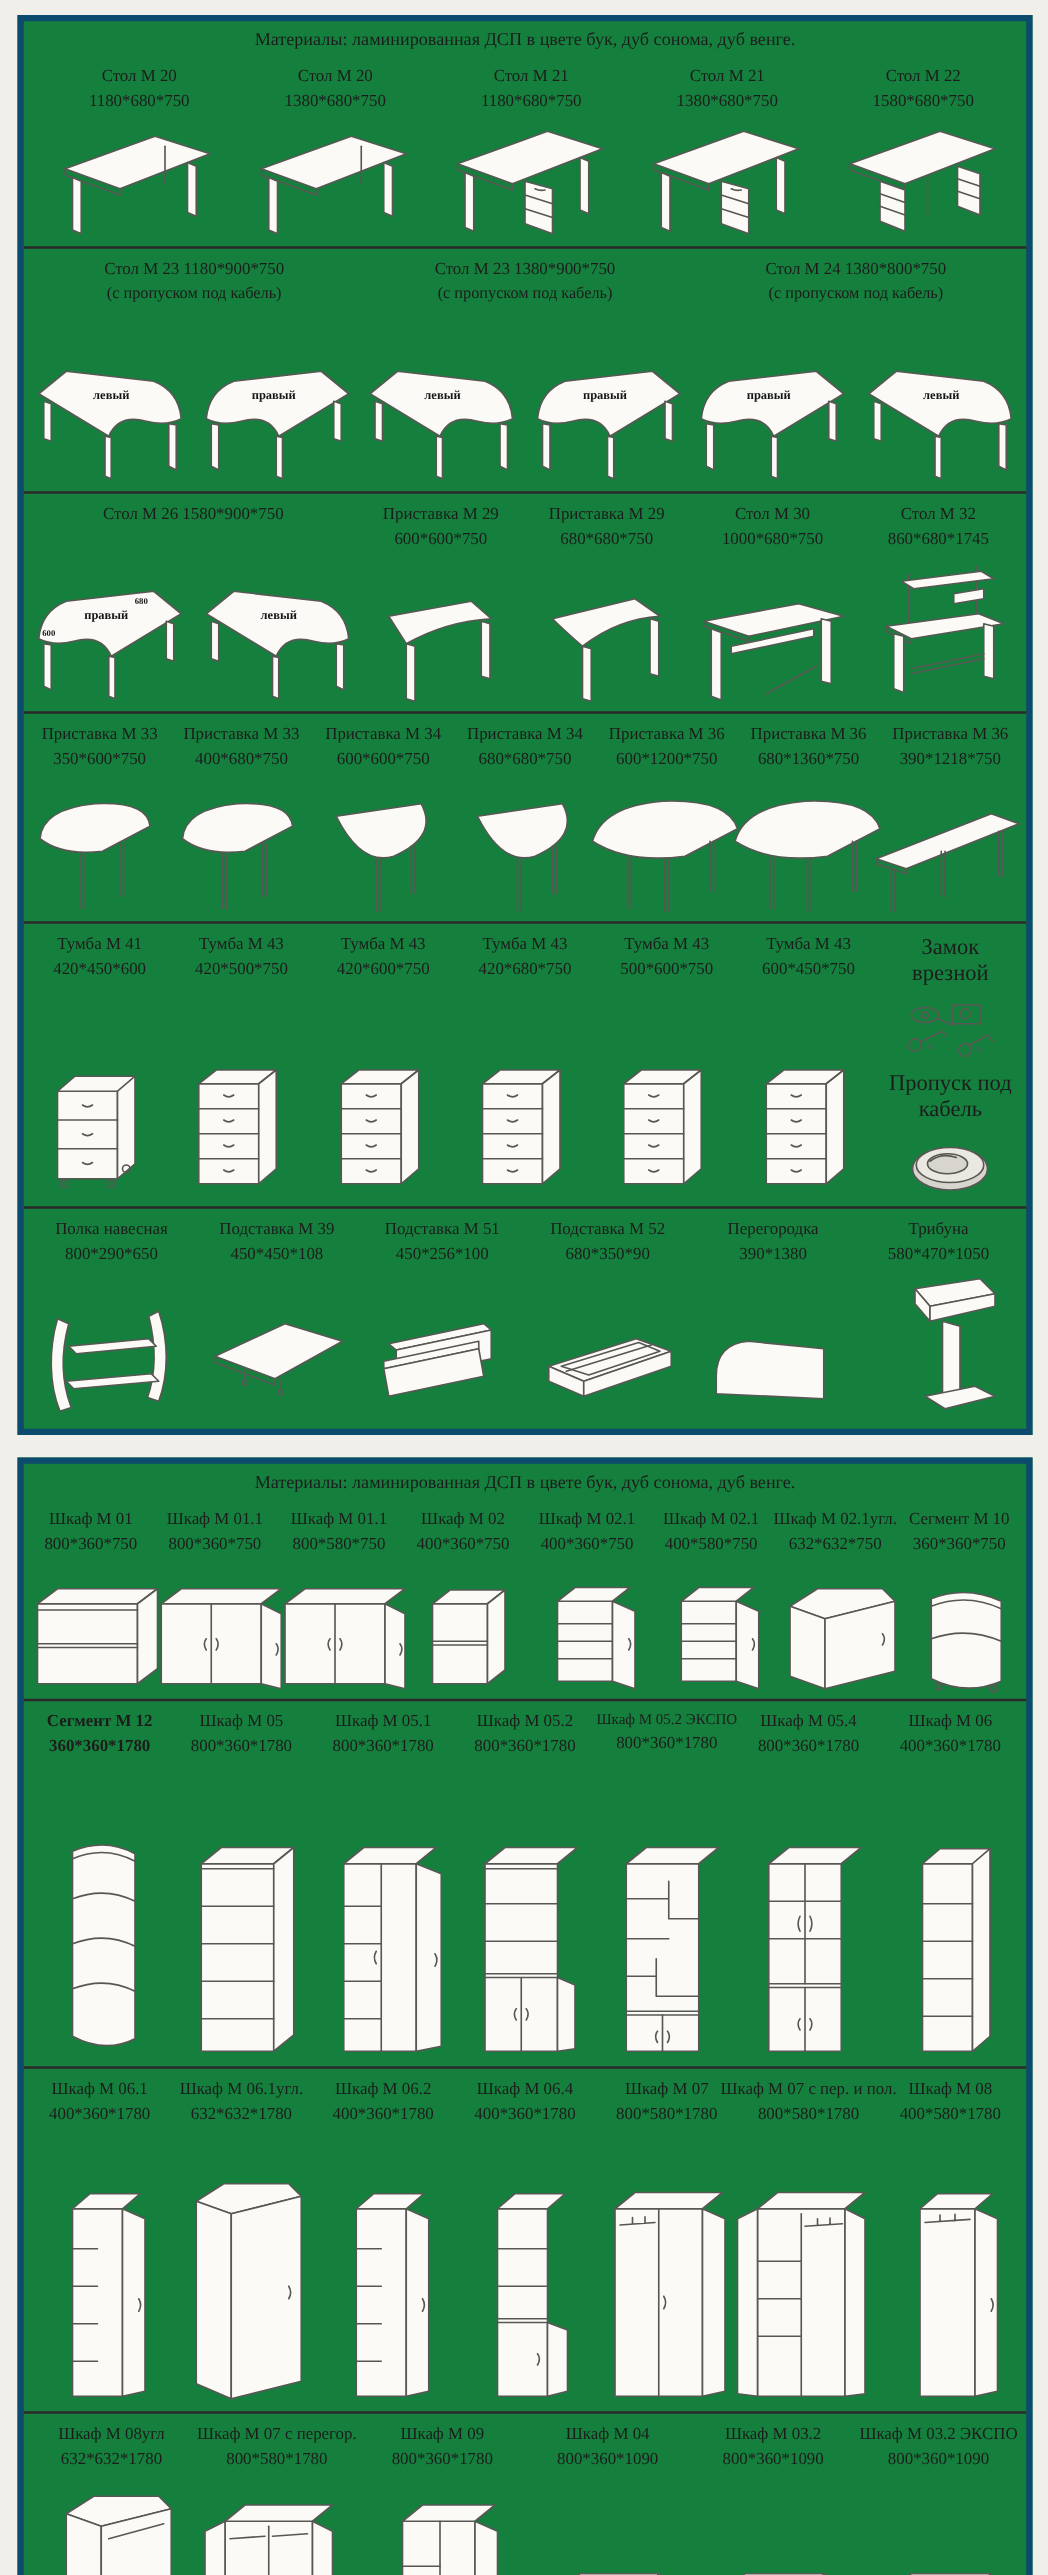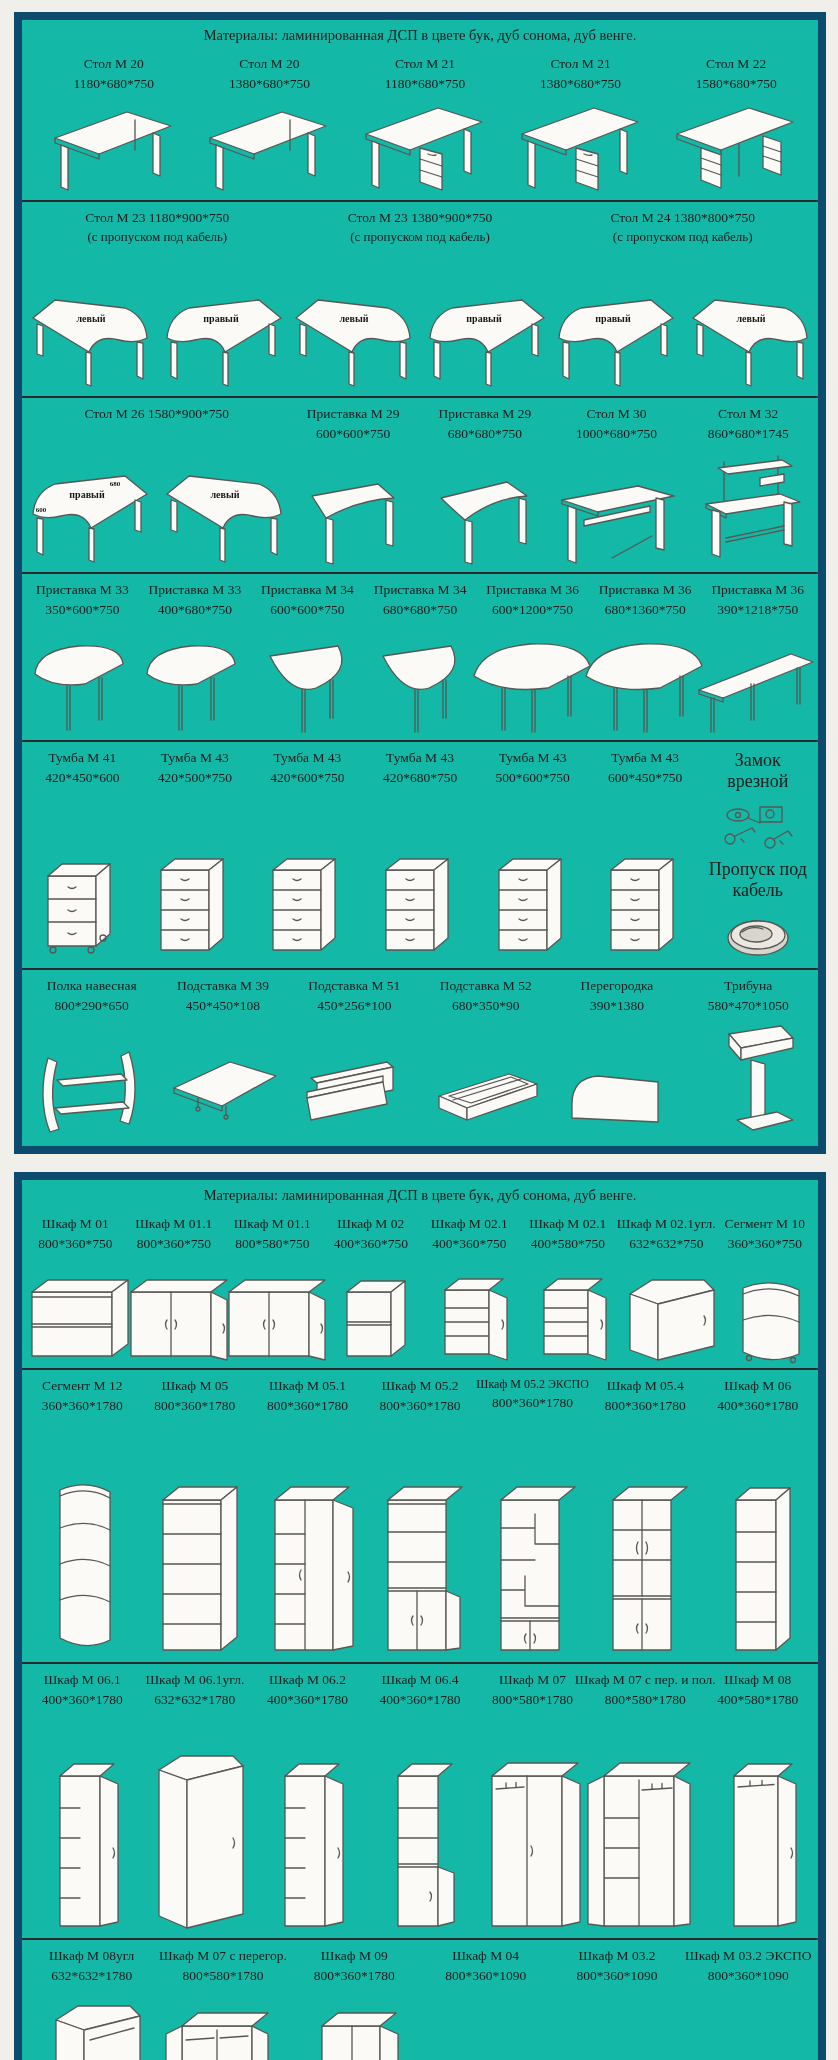--- a/index.html
+++ b/index.html
@@ -1,18 +1,18 @@
 <!DOCTYPE html>
 <html><head>
 <meta charset="utf-8">
 <style>
   html,body{margin:0;padding:0;background:#f1efe9;}
   body{width:838px;font-family:"Liberation Serif","DejaVu Serif",serif;color:#1c1c1c;}
   .page{width:838px;box-sizing:border-box;padding:12px 12px 26px 14px;}
-  .sheet{background:#14b8a6;border:8px solid #0c4a6e;box-sizing:border-box;margin-bottom:18px;}
+  .sheet{background:#15803d;border:5px solid #0c4a6e;box-sizing:border-box;margin-bottom:18px;}
   .sheet-header{text-align:center;font-size:14.5px;padding:7px 4px 4px 4px;}
   .row{display:flex;align-items:stretch;padding:4px 4px 2px 4px;box-sizing:border-box;}
   .row + .row{border-top:2px solid #2a2a2a;}
   .cell{flex:1 1 0;display:flex;flex-direction:column;align-items:center;text-align:center;min-width:0;padding:2px 1px;}
   .lbls{min-height:42px;}
   .lbl{font-size:13.5px;line-height:1.45;white-space:nowrap;}
   .note{font-size:13px;line-height:1.4;}
   .draws{display:flex;gap:4px;align-items:flex-end;justify-content:center;flex:1;width:100%;}
   .dr{display:flex;align-items:flex-end;justify-content:center;}
   .dr svg{display:block;}
@@ -781,21 +781,21 @@
                   <path d="M30,30 Q58,19 86,32"></path>
                   <path d="M30,56 Q58,46 86,58"></path>
                   <circle cx="36" cy="94" r="2.5"></circle>
                   <circle cx="80" cy="96" r="2.5"></circle>
                 </svg>
               </span>
             </div>
           </div>
         </div>
         <div class="row" style="min-height: 244px;">
-          <div class="cell" style="flex-grow: 1;">
+          <div class="cell" style="flex-grow: 1; font-weight: bold;">
             <div class="lbls">
               <div class="lbl">Сегмент М 12</div>
               <div class="lbl">360*360*1780</div>
             </div>
             <div class="draws">
               <span class="dr">
                 <svg viewBox="0 0 104 196" width="104" height="196" xmlns="http://www.w3.org/2000/svg">
                   <path class="f" d="M30,28 Q56,17 80,30 L80,178 Q56,190 30,176 Z"></path>
                   <path d="M30,34 Q56,23 80,36"></path>
                   <path d="M30,66 Q56,56 80,68 M30,102 Q56,92 80,104 M30,138 Q56,128 80,140"></path>

